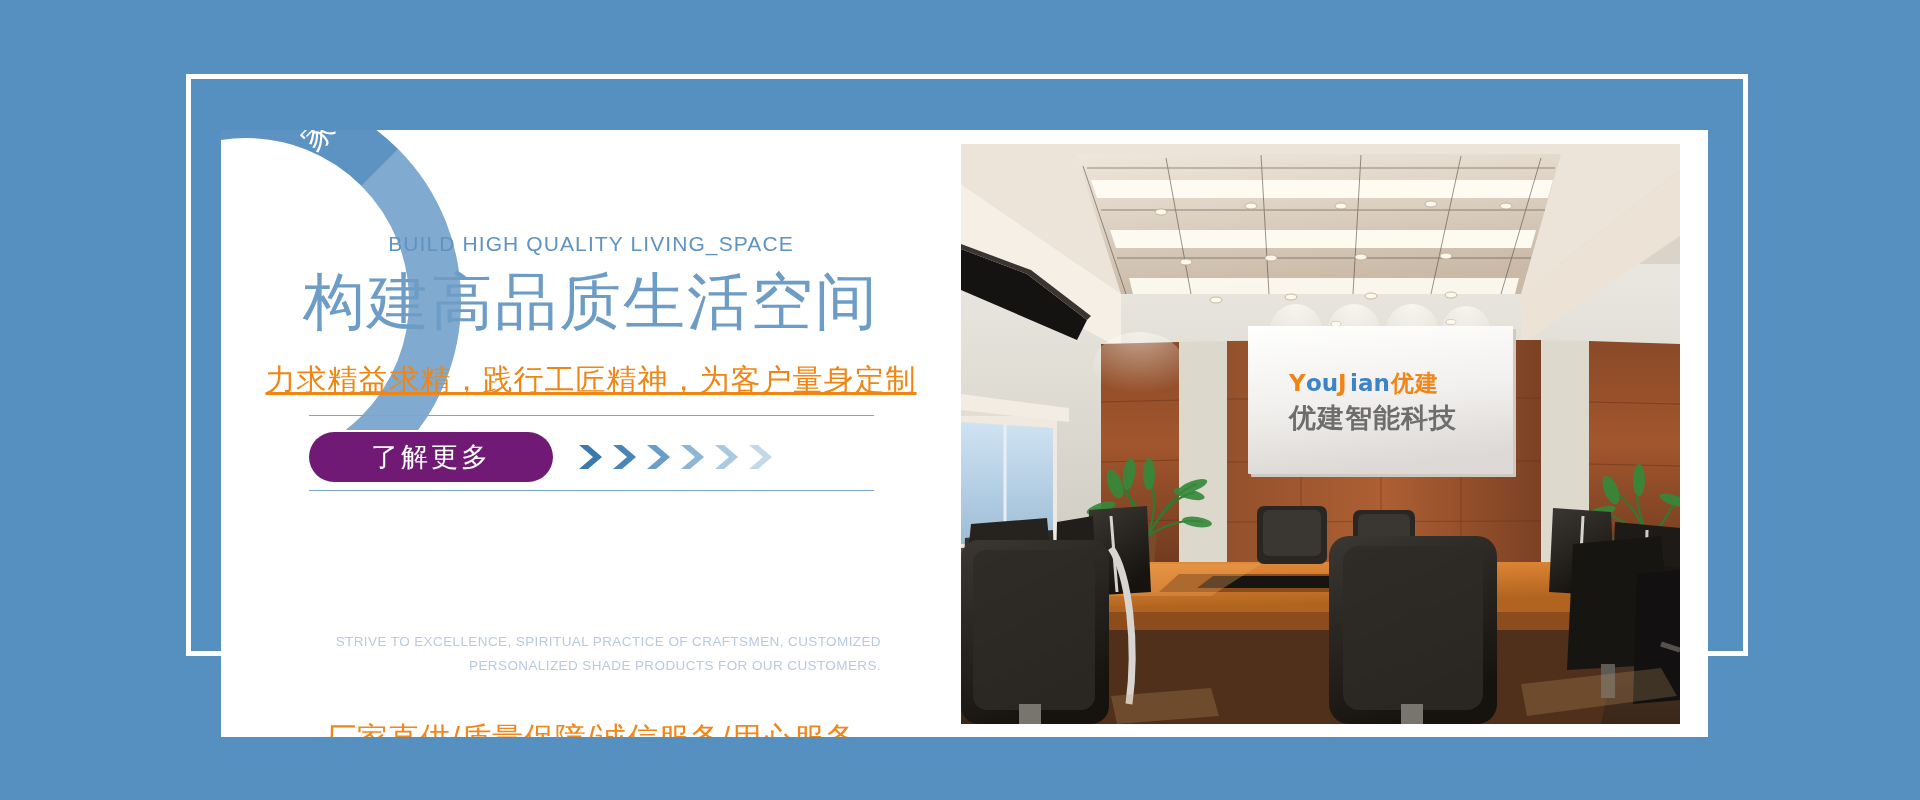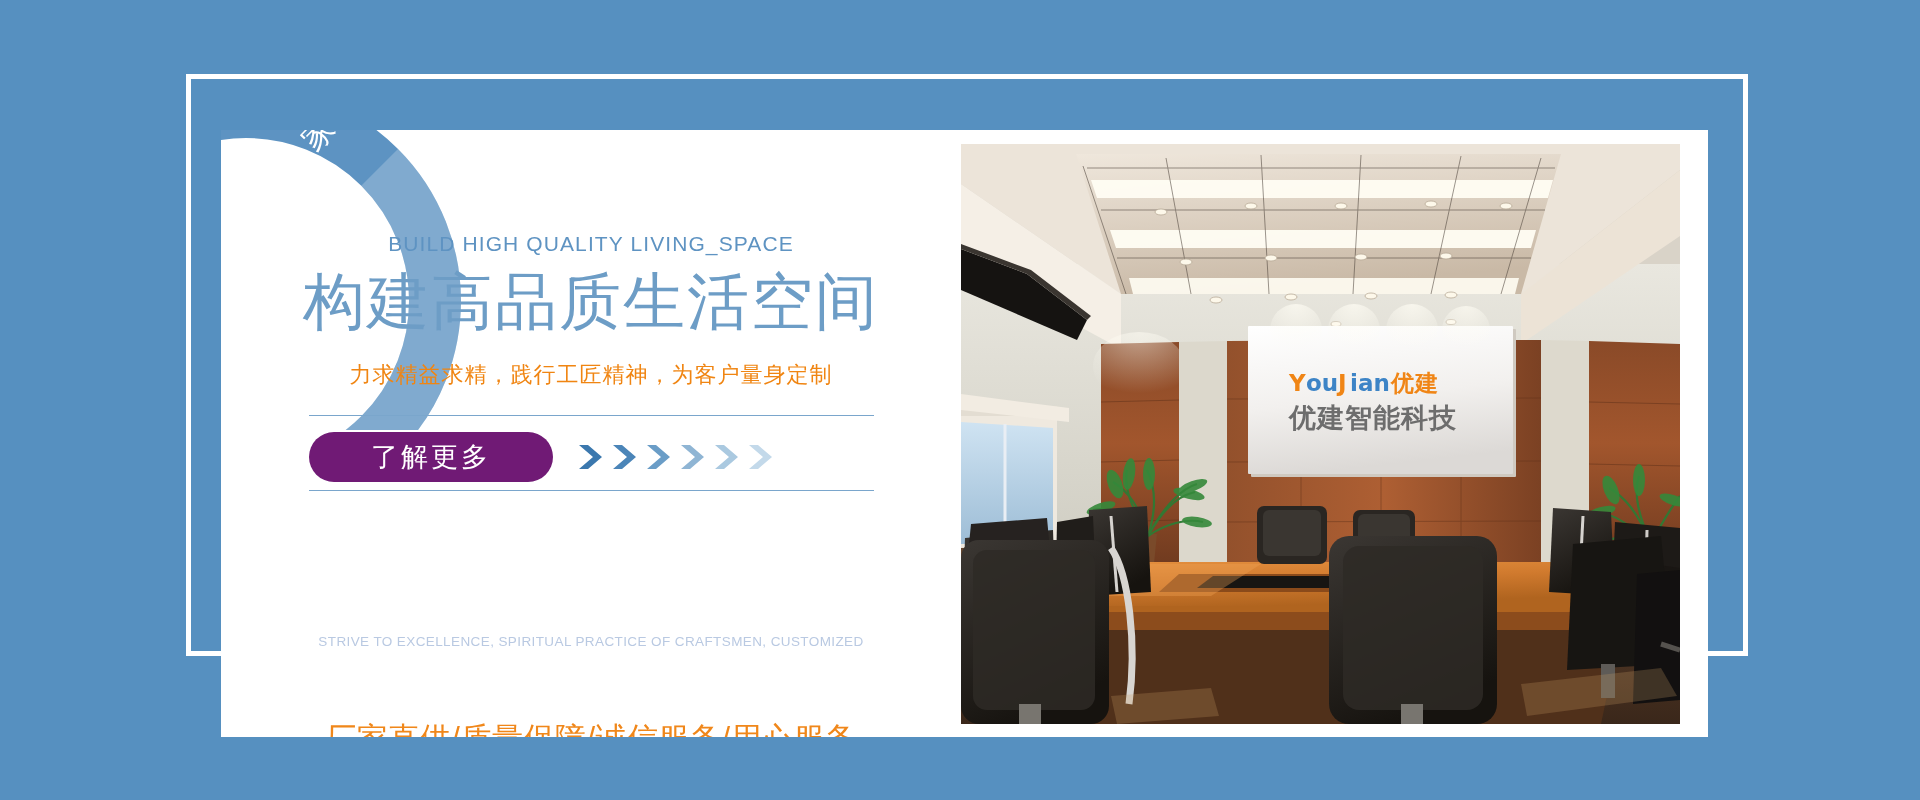--- a/index.html
+++ b/index.html
@@ -99,23 +99,24 @@
     line-height: 1.15;
     white-space: nowrap;
   }
 
   .subline {
     position: absolute;
     left: 0; top: 230px;
     width: 740px;
     text-align: center;
     color: #f08512;
-    font-size: 22px;
+    font-size: 30px;
     letter-spacing: 1px;
     white-space: nowrap;
+    text-decoration: underline;
   }
 
   .rule {
     position: absolute;
     left: 88px;
     width: 565px;
     height: 1px;
     background: #7aa6cc;
   }
   .rule.top { top: 285px; }
@@ -147,21 +148,21 @@
     align-items: center;
     margin-left: 22px;
     gap: 0px;
   }
   .chev { display: block; }
 
   .fineprint {
     position: absolute;
     left: 80px; top: 500px;
     width: 580px;
-    text-align: center;
+    text-align: right;
     color: #b9c9e2;
     font-size: 13.5px;
     letter-spacing: 0.4px;
     line-height: 1.75;
   }
 
   .slashline {
     position: absolute;
     left: 0; top: 588px;
     width: 740px;
@@ -228,20 +229,21 @@
           <svg class="chev" width="34" height="34" viewBox="0 0 34 34">
               <path d="M4 5 L18 17 L4 29 L13 29 L27 17 L13 5 Z" fill="#c3d9ea"></path>
             </svg>
         </div>
       </div>
 
       <div class="rule bottom"></div>
 
       <div class="fineprint">
         <div>STRIVE TO EXCELLENCE, SPIRITUAL PRACTICE OF CRAFTSMEN, CUSTOMIZED</div>
+        <div>PERSONALIZED SHADE PRODUCTS FOR OUR CUSTOMERS.</div>
       </div>
 
       <div class="slashline">厂家直供/质量保障/诚信服务/用心服务</div>
 
     </div>
 
     <div class="photo">
       <svg width="719" height="580" viewBox="0 0 719 580">
         <defs>
           <linearGradient id="ceilA" x1="0" y1="0" x2="0.3" y2="1">

